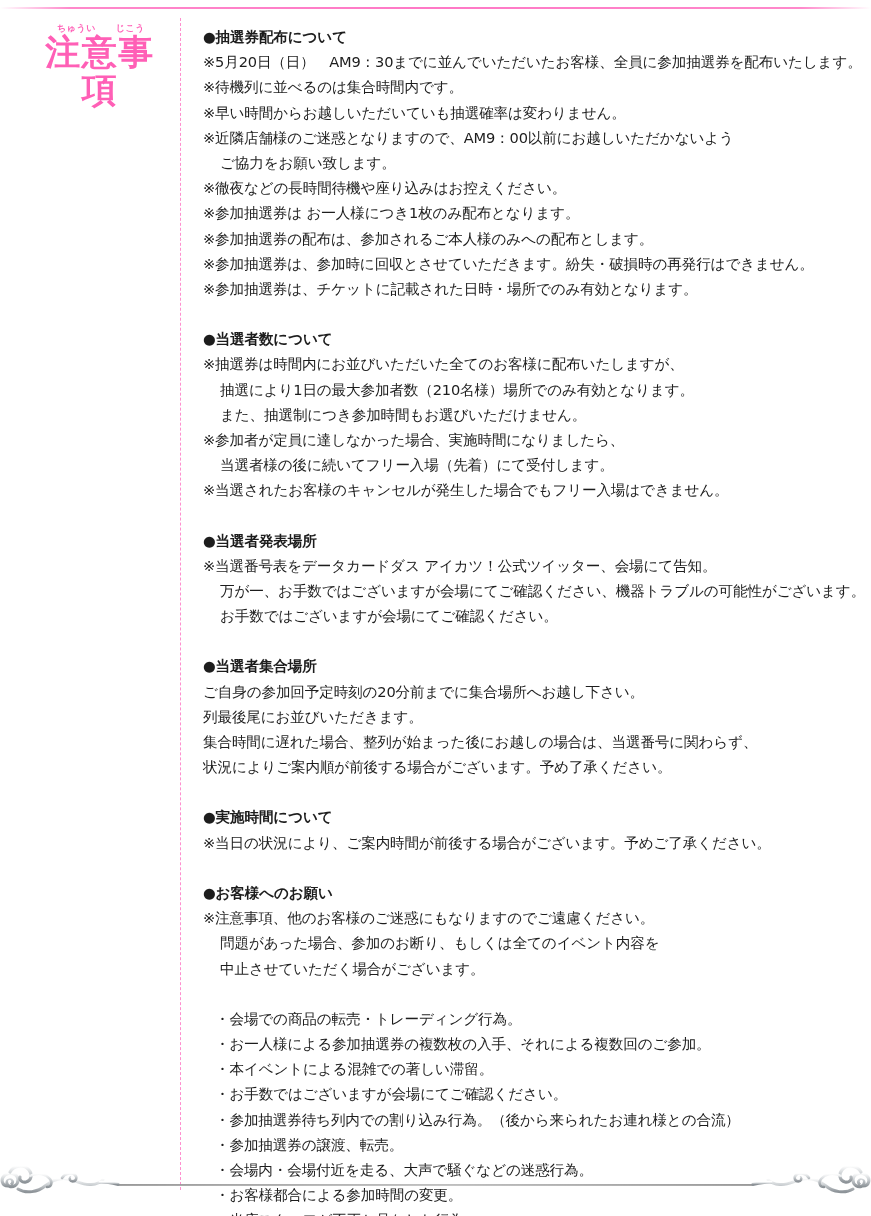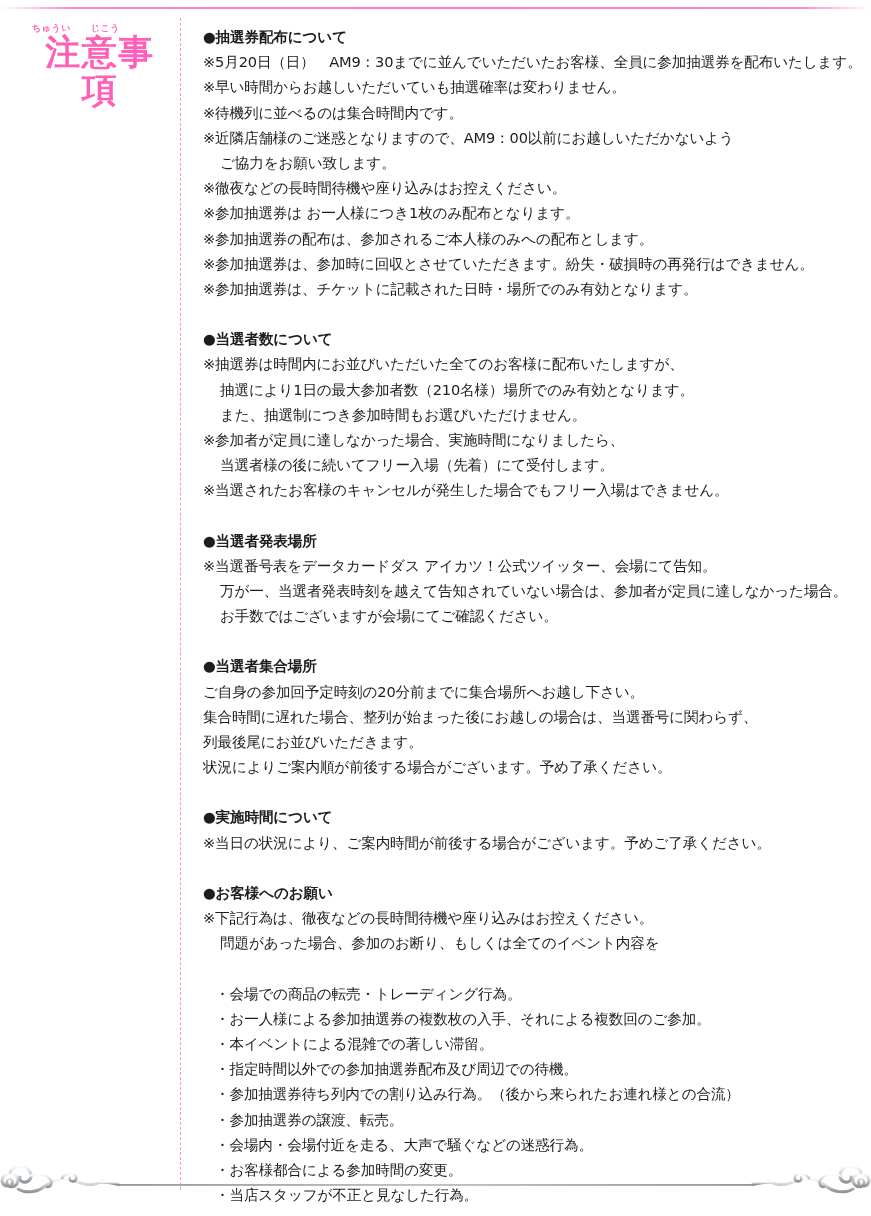--- a/index.html
+++ b/index.html
@@ -36,20 +36,21 @@
   .title-badge {
     position: absolute;
     left: 30px;
     top: 24px;
     width: 140px;
     text-align: center;
     user-select: none;
   }
   .furigana-row {
     display: flex;
+    justify-content: center;
     gap: 20px;
     margin: 0 0 1px 2px;
   }
   .furigana {
     font-size: 9px;
     font-weight: 700;
     letter-spacing: 0.5px;
     color: #ff5fb6;
     -webkit-text-stroke: 2.2px #ffffff;
     paint-order: stroke fill;
@@ -117,66 +118,67 @@
     </div>
     <div class="title-main">注意事項</div>
   </div>
 
   <div class="v-divider"></div>
 
   <div class="content" id="content">
       <div class="block">
         <div class="ln head">●抽選券配布について</div>
         <div class="ln">※5月20日（日）　AM9：30までに並んでいただいたお客様、全員に参加抽選券を配布いたします。</div>
+        <div class="ln">※待機列に並べるのは集合時間内です。</div>
         <div class="ln">※早い時間からお越しいただいていも抽選確率は変わりません。</div>
-        <div class="ln">※待機列に並べるのは集合時間内です。</div>
         <div class="ln">※近隣店舗様のご迷惑となりますので、AM9：00以前にお越しいただかないよう</div>
         <div class="ln ind1">ご協力をお願い致します。</div>
         <div class="ln">※徹夜などの長時間待機や座り込みはお控えください。</div>
         <div class="ln">※参加抽選券は お一人様につき1枚のみ配布となります。</div>
         <div class="ln">※参加抽選券の配布は、参加されるご本人様のみへの配布とします。</div>
         <div class="ln">※参加抽選券は、参加時に回収とさせていただきます。紛失・破損時の再発行はできません。</div>
         <div class="ln">※参加抽選券は、チケットに記載された日時・場所でのみ有効となります。</div>
       </div>
       <div class="block">
         <div class="ln head">●当選者数について</div>
         <div class="ln">※抽選券は時間内にお並びいただいた全てのお客様に配布いたしますが、</div>
         <div class="ln ind1">抽選により1日の最大参加者数（210名様）場所でのみ有効となります。</div>
         <div class="ln ind1">また、抽選制につき参加時間もお選びいただけません。</div>
         <div class="ln">※参加者が定員に達しなかった場合、実施時間になりましたら、</div>
         <div class="ln ind1">当選者様の後に続いてフリー入場（先着）にて受付します。</div>
         <div class="ln">※当選されたお客様のキャンセルが発生した場合でもフリー入場はできません。</div>
       </div>
       <div class="block">
         <div class="ln head">●当選者発表場所</div>
         <div class="ln">※当選番号表をデータカードダス アイカツ！公式ツイッター、会場にて告知。</div>
-        <div class="ln ind1">万が一、当選者発表時刻を越えて告知されていない場合は、参加者が定員に達しなかった場合。</div>
+        <div class="ln ind1">万が一、お手数ではございますが会場にてご確認ください、機器トラブルの可能性がございます。</div>
         <div class="ln ind1">お手数ではございますが会場にてご確認ください。</div>
       </div>
       <div class="block">
         <div class="ln head">●当選者集合場所</div>
         <div class="ln">ご自身の参加回予定時刻の20分前までに集合場所へお越し下さい。</div>
+        <div class="ln">列最後尾にお並びいただきます。</div>
         <div class="ln">集合時間に遅れた場合、整列が始まった後にお越しの場合は、当選番号に関わらず、</div>
-        <div class="ln">列最後尾にお並びいただきます。</div>
         <div class="ln">状況によりご案内順が前後する場合がございます。予め了承ください。</div>
       </div>
       <div class="block">
         <div class="ln head">●実施時間について</div>
         <div class="ln">※当日の状況により、ご案内時間が前後する場合がございます。予めご了承ください。</div>
       </div>
       <div class="block">
         <div class="ln head">●お客様へのお願い</div>
-        <div class="ln">※下記行為は、徹夜などの長時間待機や座り込みはお控えください。</div>
+        <div class="ln">※注意事項、他のお客様のご迷惑にもなりますのでご遠慮ください。</div>
         <div class="ln ind1">問題があった場合、参加のお断り、もしくは全てのイベント内容を</div>
+        <div class="ln ind1">中止させていただく場合がございます。</div>
       </div>
       <div class="block">
         <div class="ln ind-bullet">・会場での商品の転売・トレーディング行為。</div>
         <div class="ln ind-bullet">・お一人様による参加抽選券の複数枚の入手、それによる複数回のご参加。</div>
         <div class="ln ind-bullet">・本イベントによる混雑での著しい滞留。</div>
-        <div class="ln ind-bullet">・指定時間以外での参加抽選券配布及び周辺での待機。</div>
+        <div class="ln ind-bullet">・お手数ではございますが会場にてご確認ください。</div>
         <div class="ln ind-bullet">・参加抽選券待ち列内での割り込み行為。（後から来られたお連れ様との合流）</div>
         <div class="ln ind-bullet">・参加抽選券の譲渡、転売。</div>
         <div class="ln ind-bullet">・会場内・会場付近を走る、大声で騒ぐなどの迷惑行為。</div>
         <div class="ln ind-bullet">・お客様都合による参加時間の変更。</div>
         <div class="ln ind-bullet">・当店スタッフが不正と見なした行為。</div>
       </div>
     </div>
 
   <svg class="bottom-orn" viewBox="0 0 871 40" preserveAspectRatio="none" xmlns="http://www.w3.org/2000/svg">
     <defs>

